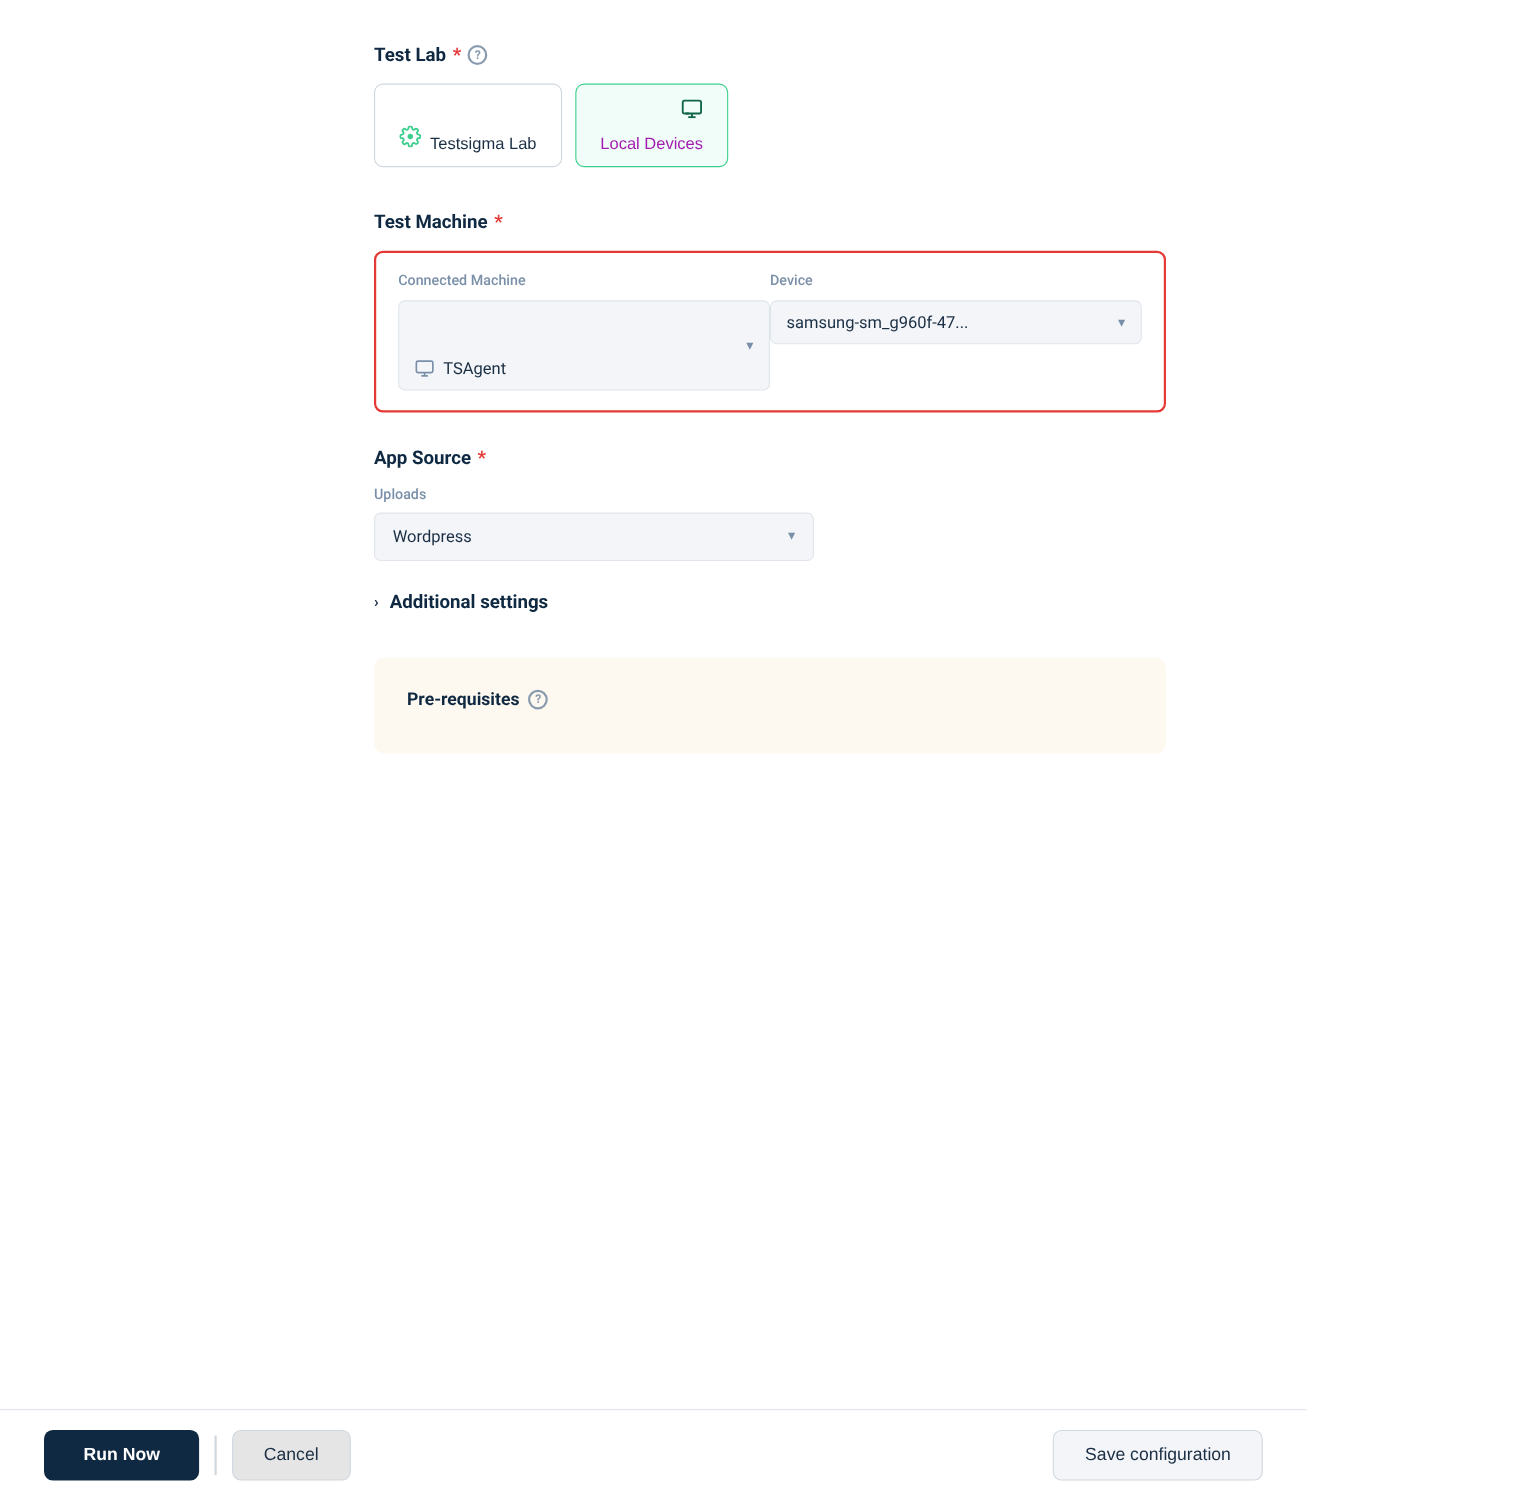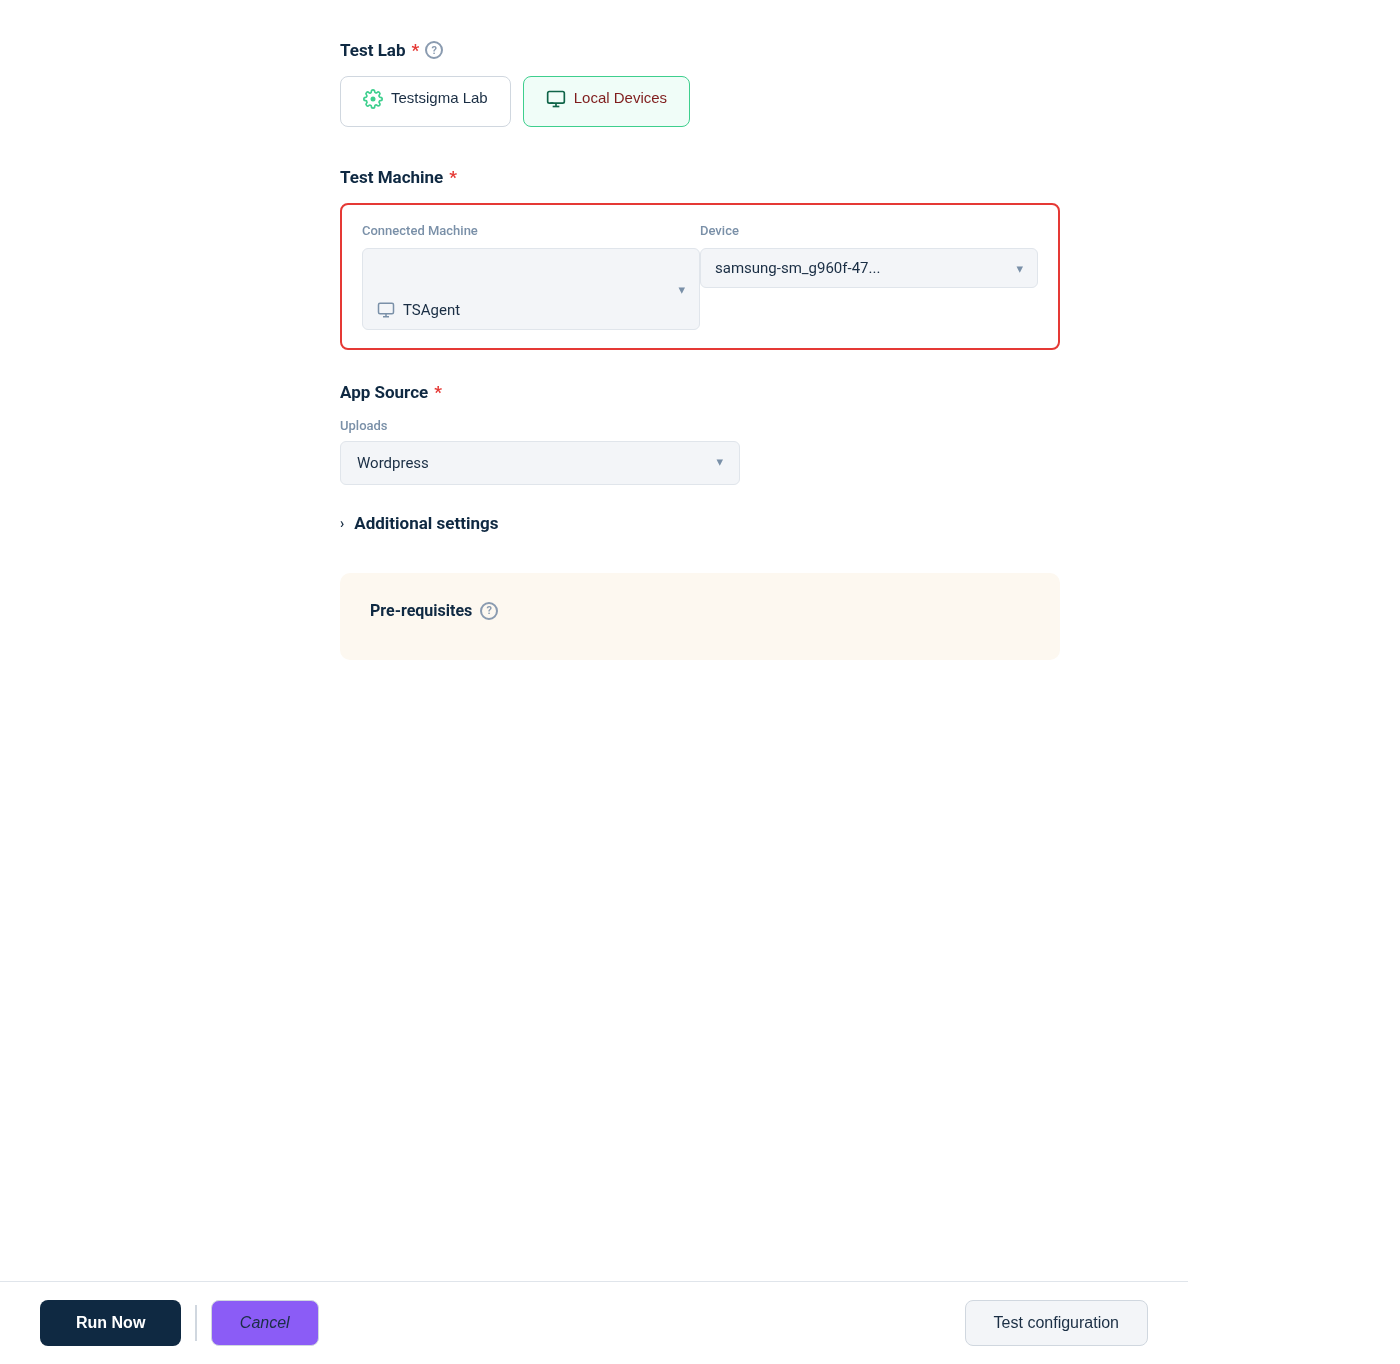--- a/index.html
+++ b/index.html
@@ -50,36 +50,37 @@
     
     .test-lab-section {
       margin-bottom: 40px;
     }
     .lab-buttons {
       display: flex;
       gap: 12px;
     }
     .lab-button {
       display: flex;
-      align-items: flex-start;
+      align-items: flex-end;
       gap: 8px;
       padding: 12px 22px;
       border: 1.5px solid #d0d7df;
       border-radius: 8px;
       background: #fff;
       cursor: pointer;
       font-size: 15px;
       font-weight: 500;
       color: #1a2e44;
       transition: border-color 0.2s;
     }
     .lab-button.active {
       border-color: #3ecf8e;
       background: #f0fdf8;
-      color: #7f1d1d;
+      color: #a21caf;
+      flex-direction: column;
     }
     .lab-button-icon {
       font-size: 18px;
     }
     .gear-icon-svg {
       width: 20px;
       height: 20px;
     }
     .monitor-icon-svg {
       width: 20px;
@@ -261,29 +262,28 @@
       background: #0f2942;
       color: #fff;
       border: none;
       border-radius: 8px;
       padding: 14px 36px;
       font-size: 16px;
       font-weight: 700;
       cursor: pointer;
     }
     .btn-cancel {
-      background: #8b5cf6;
+      background: #e5e5e5;
       color: #1a2e44;
       border: 1.5px solid #d0d7df;
       border-radius: 8px;
       padding: 13px 28px;
       font-size: 16px;
       font-weight: 500;
       cursor: pointer;
-      font-style: italic;
     }
     .btn-save-config {
       background: #f3f5f8;
       color: #1a2e44;
       border: 1.5px solid #d0d7df;
       border-radius: 8px;
       padding: 13px 28px;
       font-size: 16px;
       font-weight: 500;
       cursor: pointer;
@@ -390,14 +390,14 @@
   </div>
 
 </div>
 
 <div class="bottom-bar">
   <div class="bottom-bar-left">
     <button class="btn-run-now">Run Now</button>
     <div class="divider-vertical"></div>
     <button class="btn-cancel">Cancel</button>
   </div>
-  <button class="btn-save-config">Test configuration</button>
+  <button class="btn-save-config">Save configuration</button>
 </div>
 
 </body></html>

